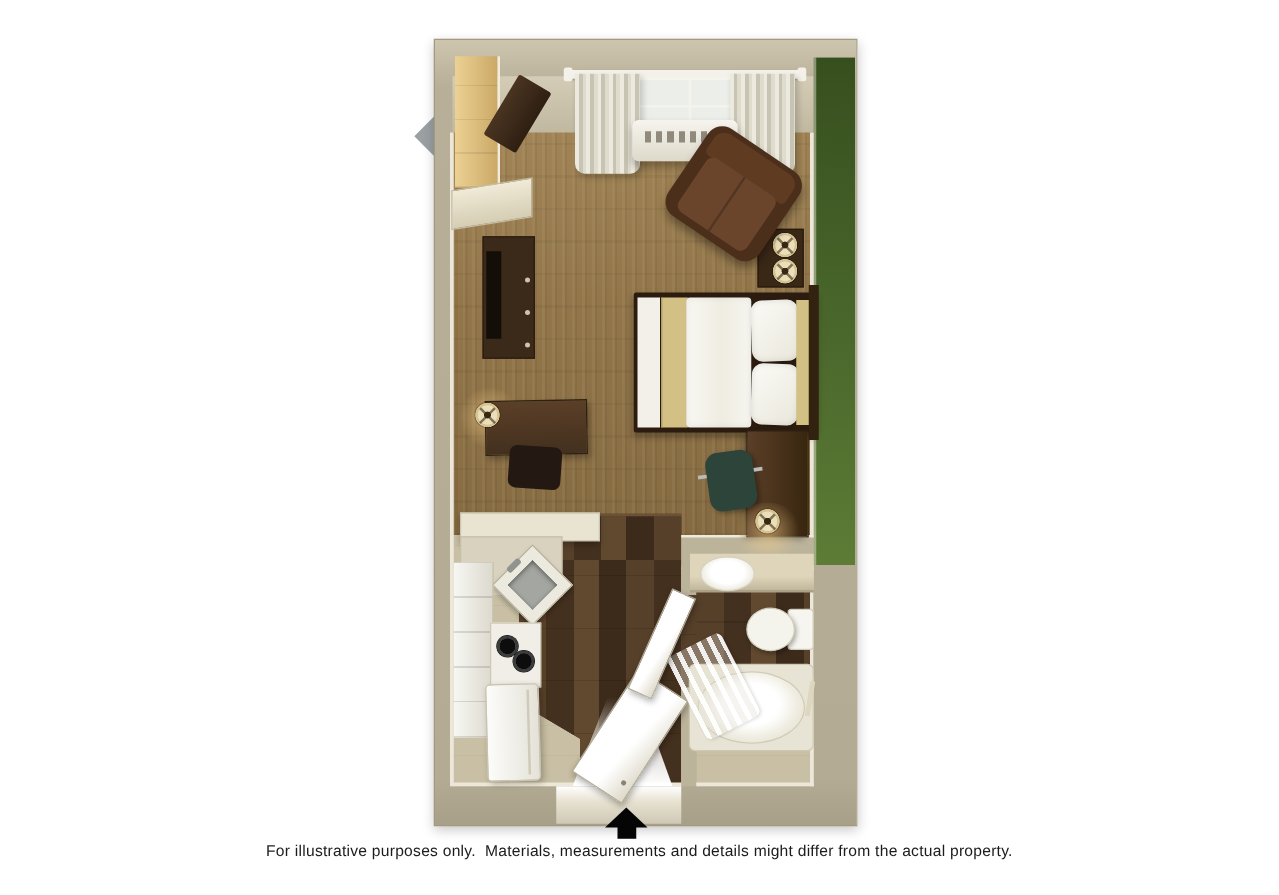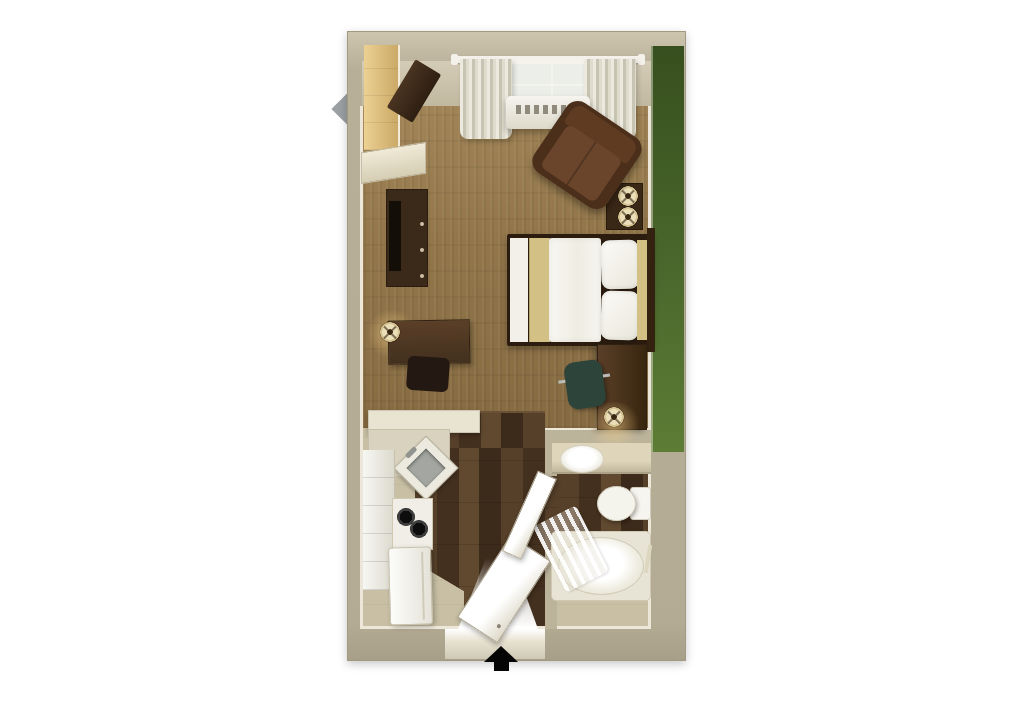--- a/index.html
+++ b/index.html
@@ -268,14 +268,15 @@
   <div class="abs toilet-tank"></div>
   <div class="abs toilet-bowl"></div>
   <div class="abs tub-surround"></div>
   <div class="abs tub"></div>
   <div class="abs shower-curtain"></div>
   <div class="abs towel-bar"></div>
   <div class="abs door-leaf bathroom-door"></div>
 
   <div class="abs arrow-head"></div>
   <div class="abs arrow-stem"></div>
+  <div class="abs caption">For illustrative purposes only.  Materials, measurements and details might differ from the actual property.</div>
 
 </div>
 
 </body></html>

